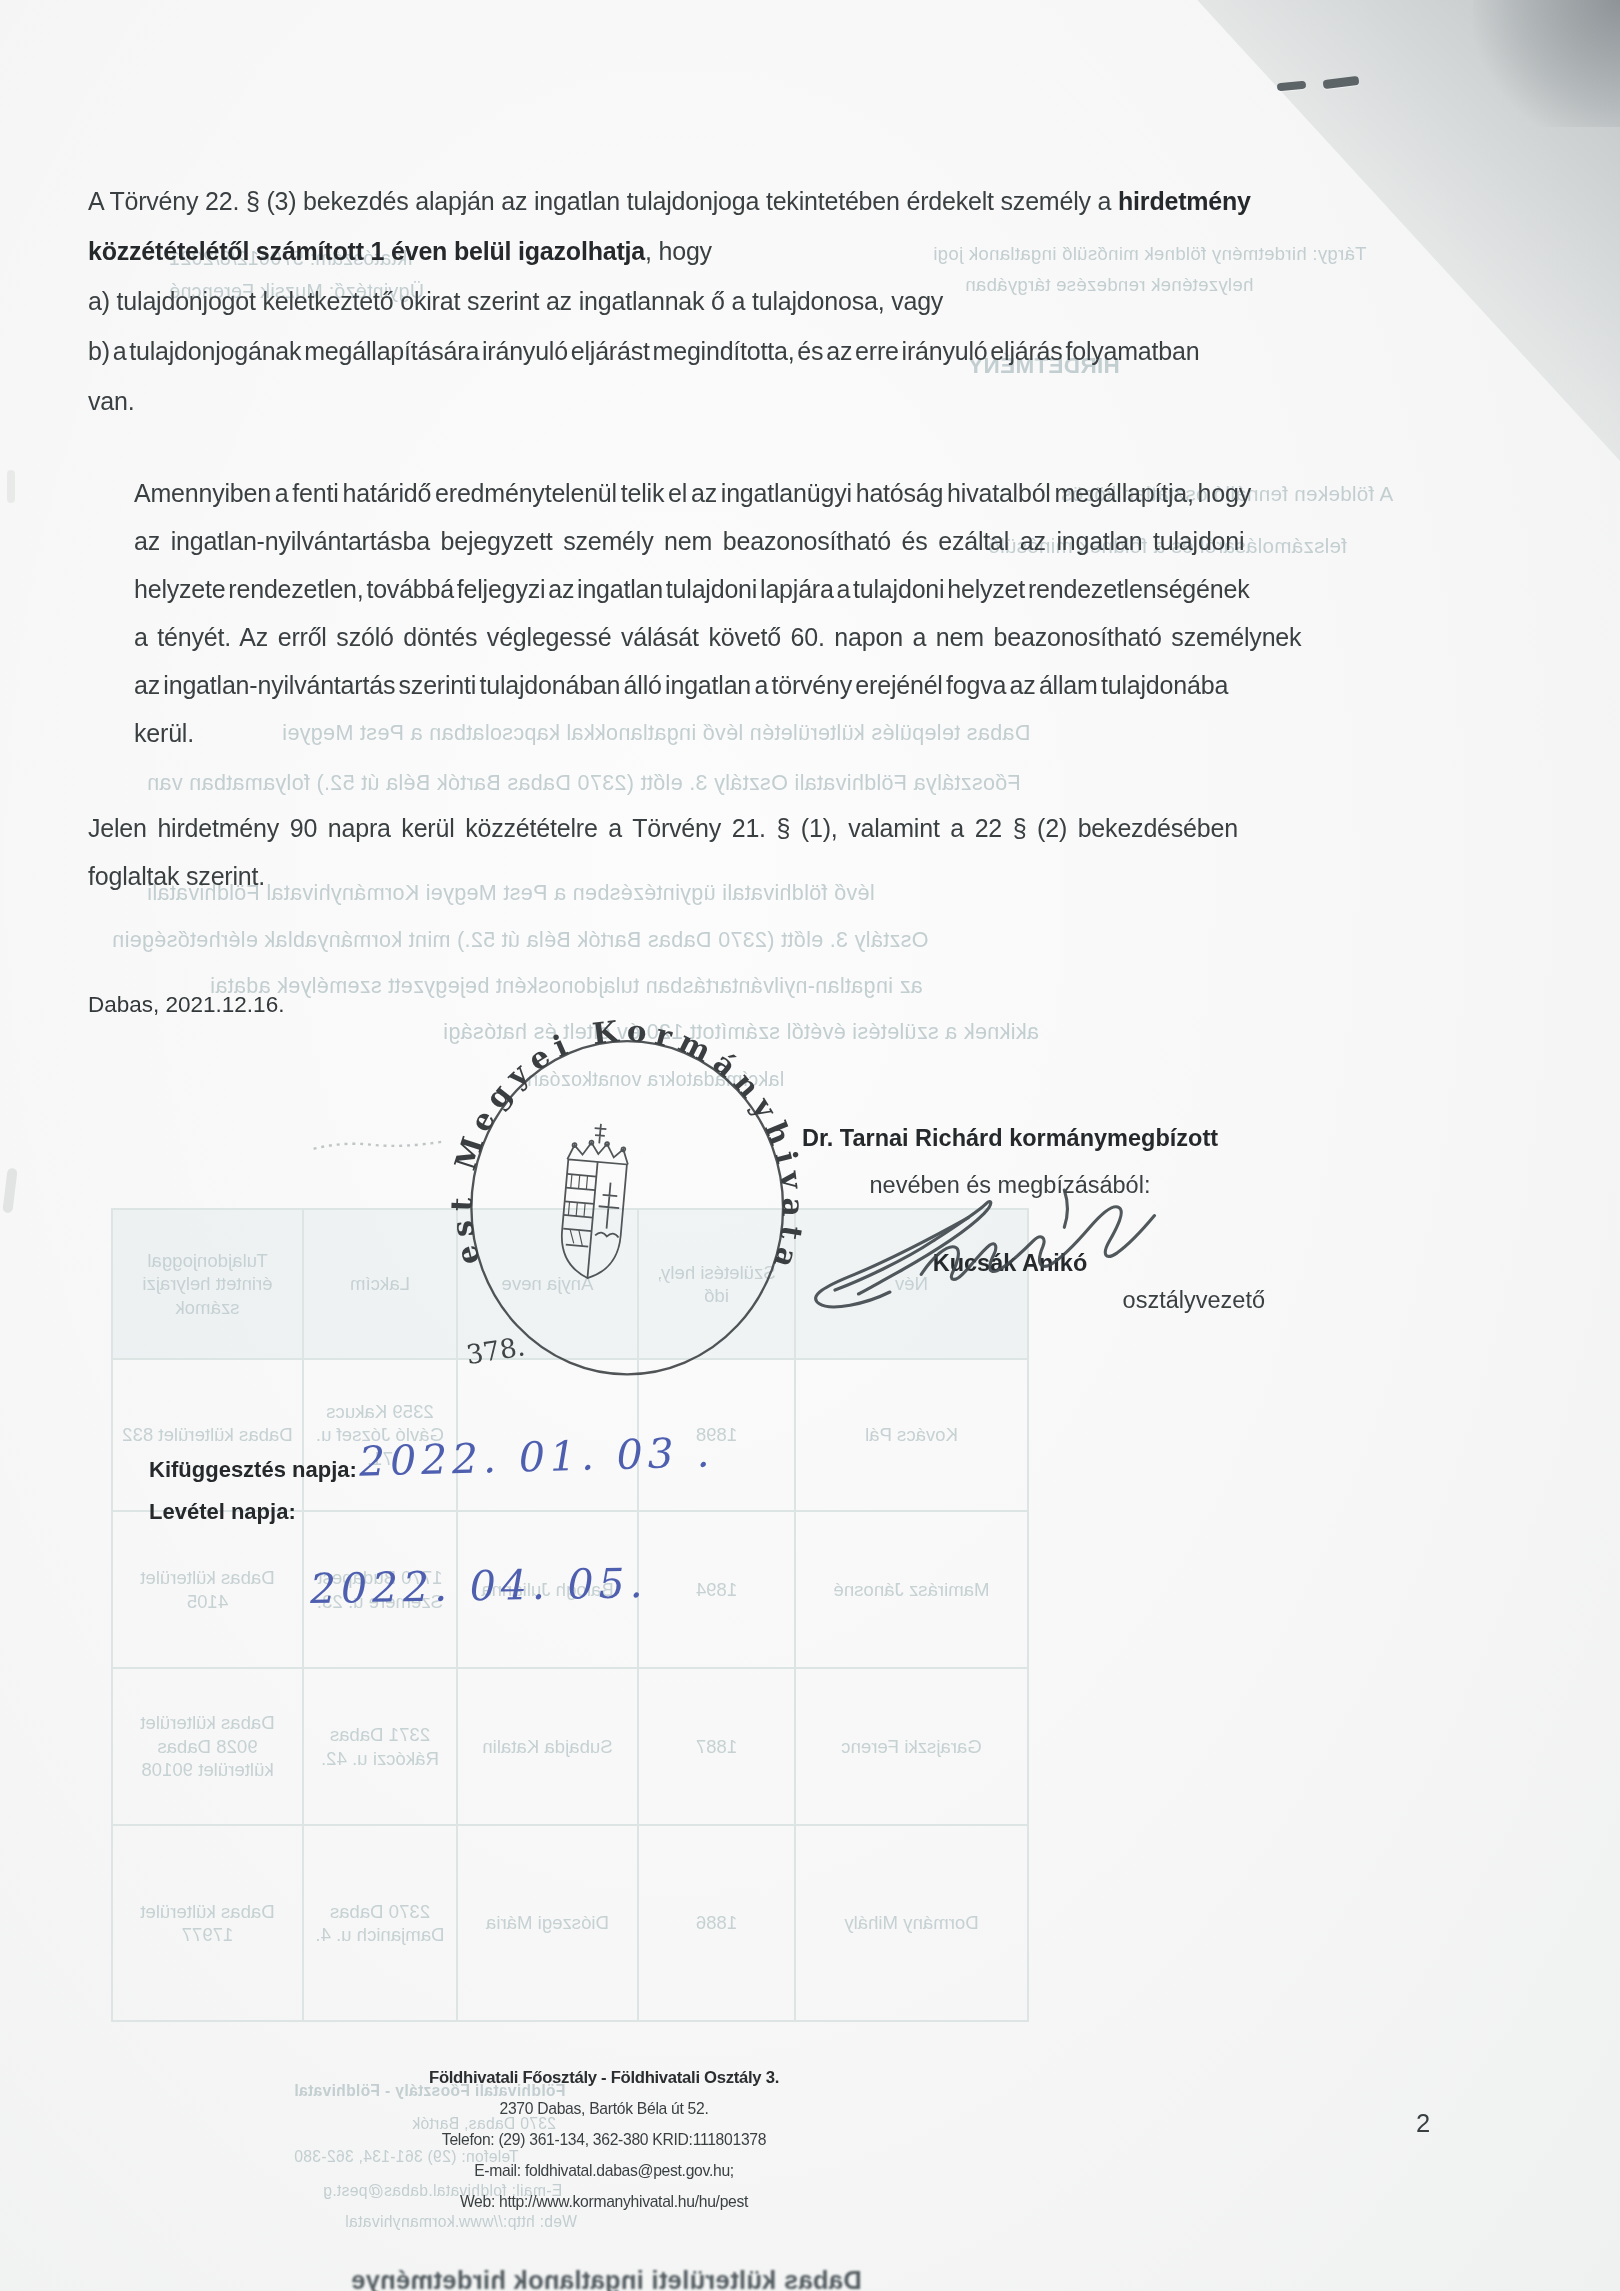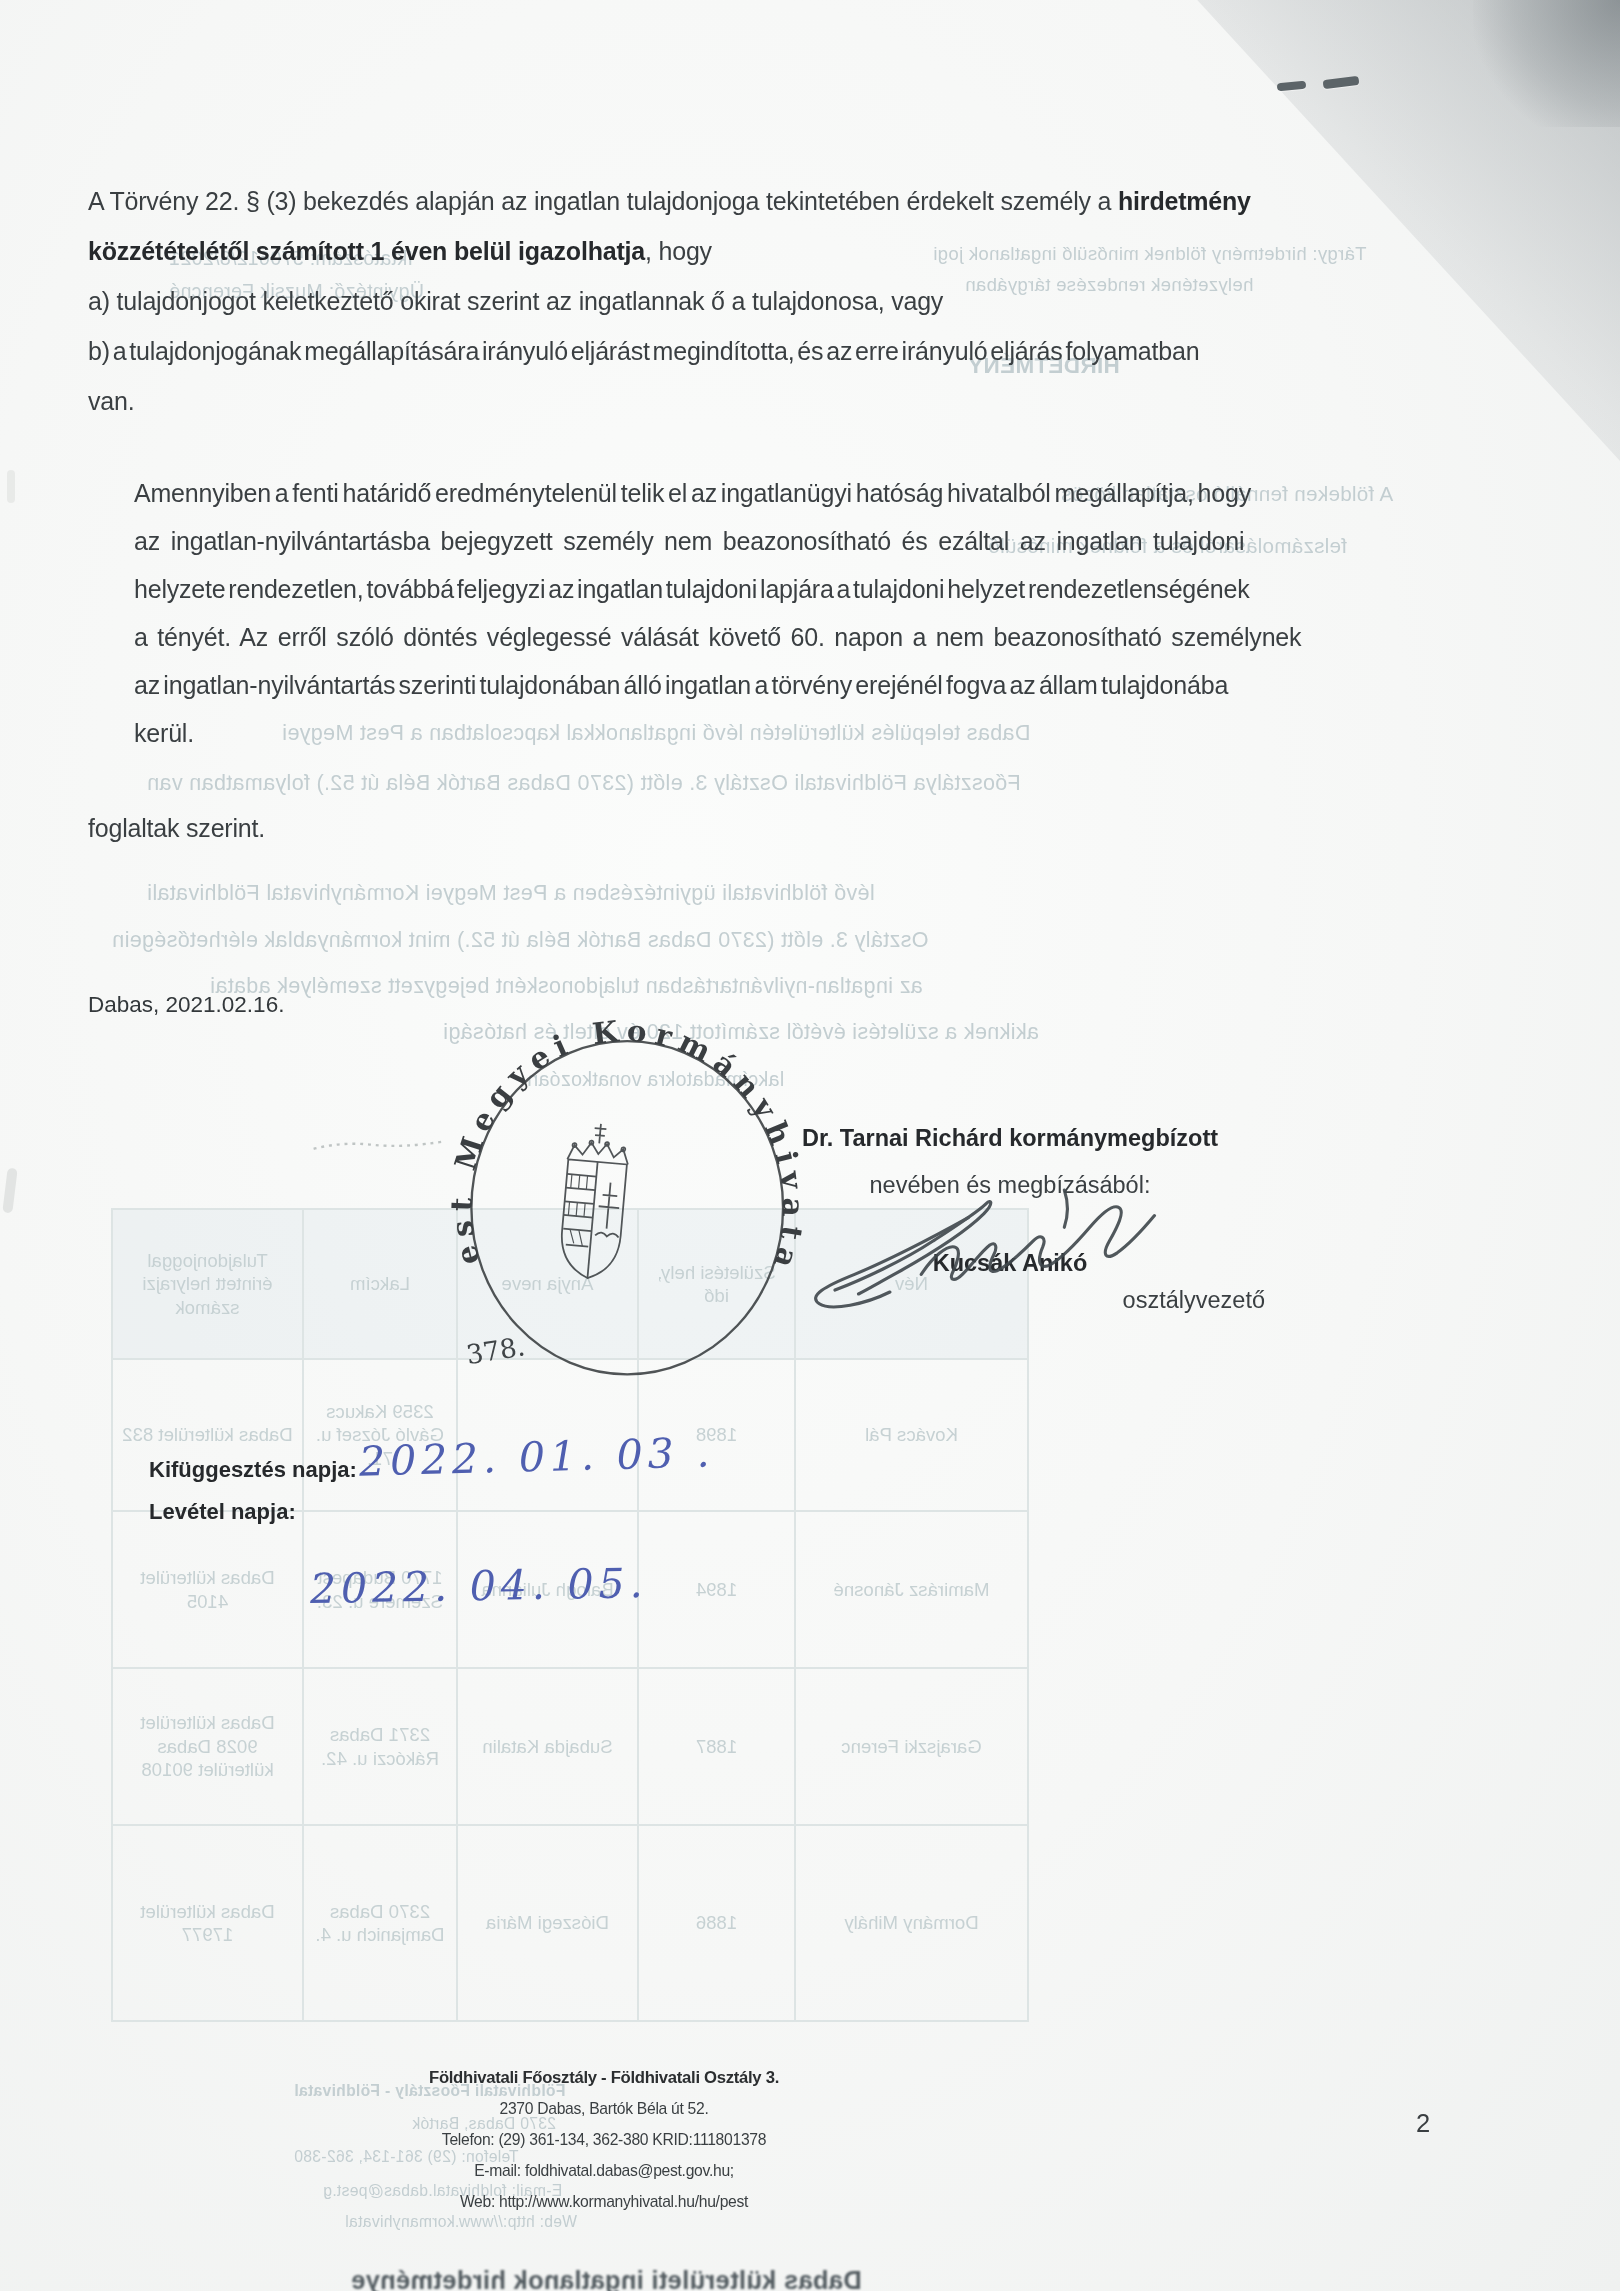--- a/index.html
+++ b/index.html
@@ -117,25 +117,26 @@
       </div>
       <div class="block" style="left: 88px; top: 469px; width: 1276px; font-size: 25px; line-height: 48px; margin-left: 46px;">
         <div class="ln" style="word-spacing: -2.9px;"><span>Amennyiben a fenti határidő eredménytelenül telik el az ingatlanügyi hatóság hivatalból megállapítja, hogy</span></div>
         <div class="ln" style="word-spacing: 3.9px;"><span>az ingatlan-nyilvántartásba bejegyzett személy nem beazonosítható és ezáltal az ingatlan tulajdoni</span></div>
         <div class="ln" style="word-spacing: -3.9px;"><span>helyzete rendezetlen, továbbá feljegyzi az ingatlan tulajdoni lapjára a tulajdoni helyzet rendezetlenségének</span></div>
         <div class="ln" style="word-spacing: 2.9px;"><span>a tényét. Az erről szóló döntés véglegessé válását követő 60. napon a nem beazonosítható személynek</span></div>
         <div class="ln" style="word-spacing: -3.4px;"><span>az ingatlan-nyilvántartás szerinti tulajdonában álló ingatlan a törvény erejénél fogva az állam tulajdonába</span></div>
         <div class="ln"><span>kerül.</span></div>
       </div>
       <div class="block" style="left: 88px; top: 804px; width: 1276px; font-size: 25px; line-height: 48px;">
+        <div class="ln" style="word-spacing: 3.9px;"><span>Jelen hirdetmény 90 napra kerül közzétételre a Törvény 21. § (1), valamint a 22 § (2) bekezdésében</span></div>
         <div class="ln"><span>foglaltak szerint.</span></div>
       </div>
     </div>
 
-  <div class="dabas">Dabas, 2021.02.16.</div>
+  <div class="dabas">Dabas, 2021.12.16.</div>
 
   <div class="sig-block">
     <div class="sig-l bold" style="top:0;">Dr. Tarnai Richárd kormánymegbízott</div>
     <div class="sig-l" style="top:47px;">nevében és megbízásából:</div>
     <div class="sig-l bold" style="top:125px;">Kucsák Anikó</div>
     <div class="sig-l" style="top:162px;text-align:right;">osztályvezető</div>
   </div>
 
   <div class="hlabel" style="left:149px;top:1457px;text-align:right;">Kifüggesztés napja:</div>
   <div class="hand" style="left:359px;top:1433px;font-size:41px;transform:rotate(-1.5deg);">2022. 01. 03 .</div>

